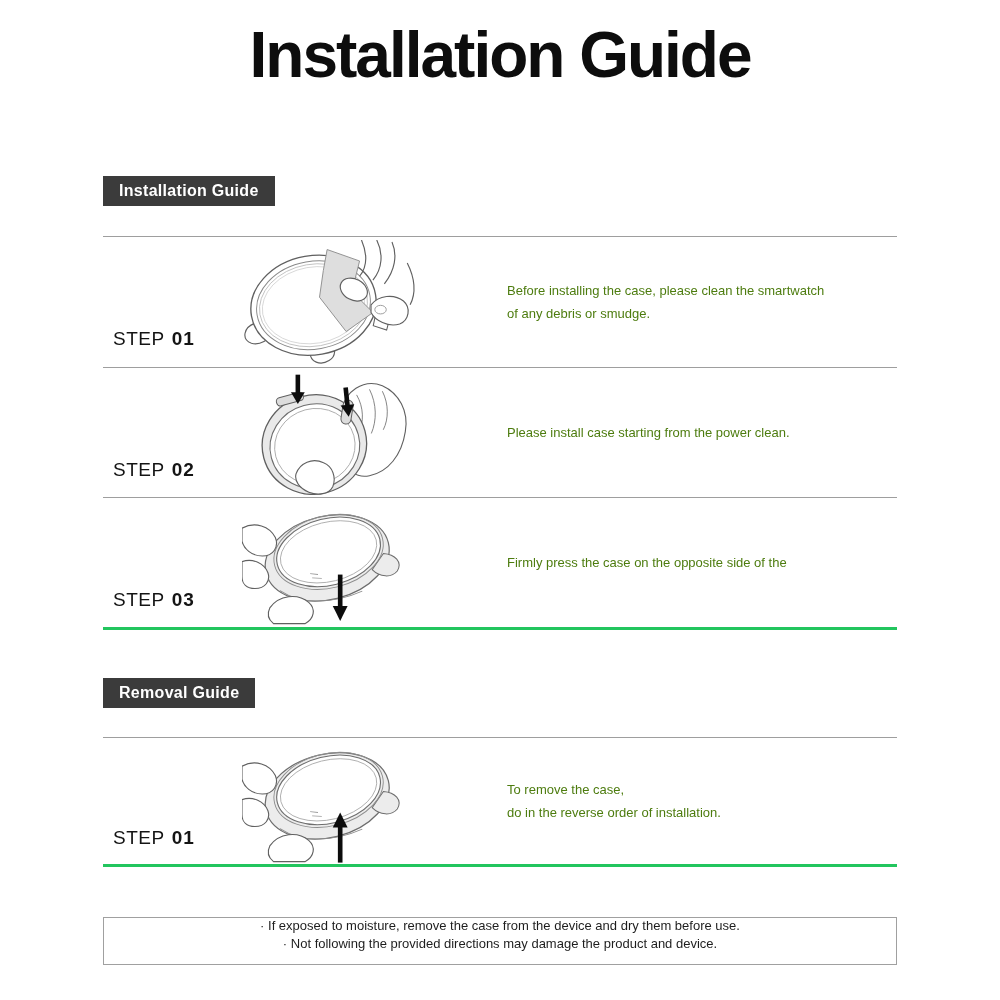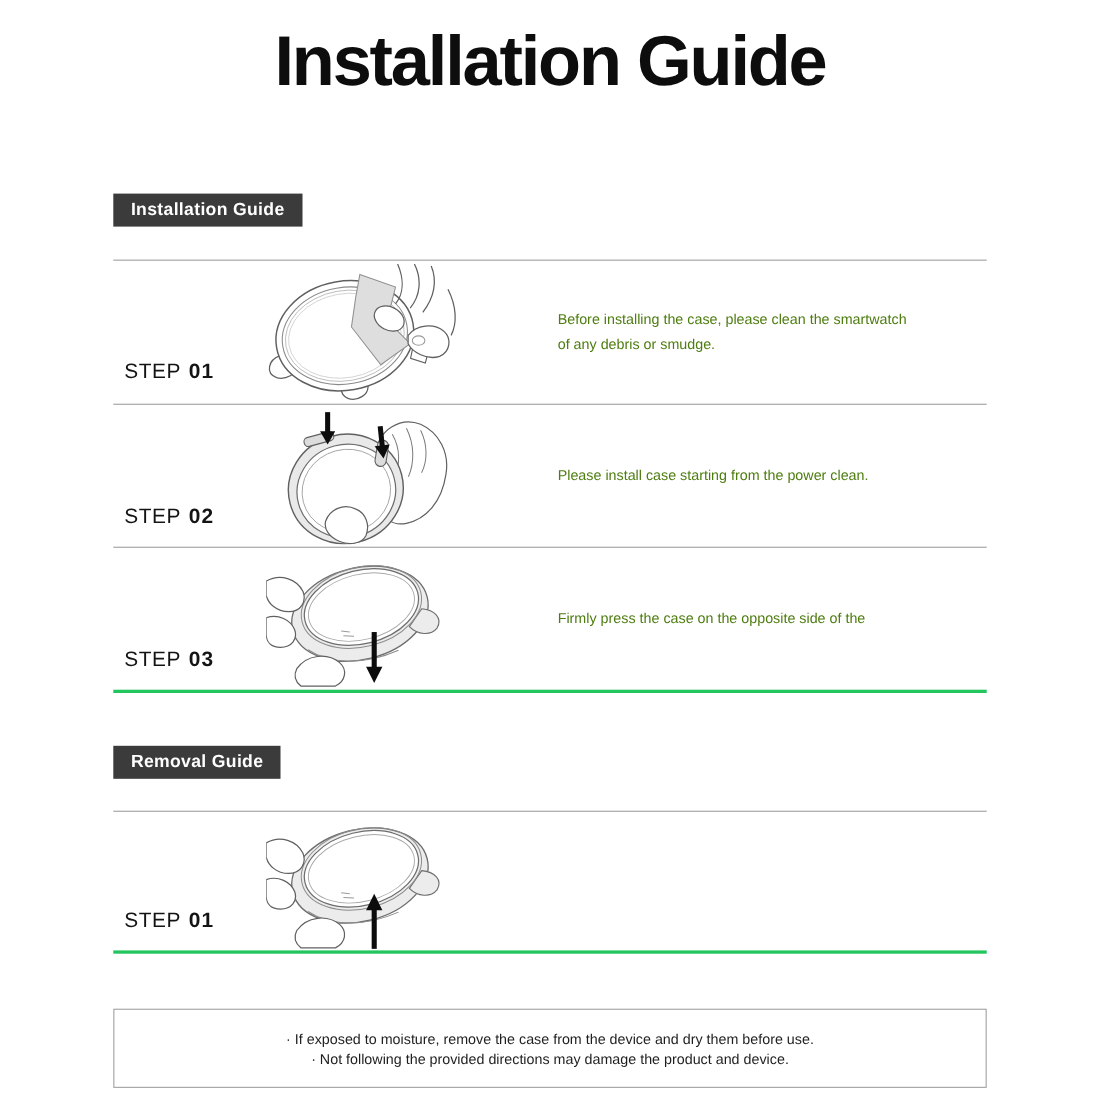--- a/index.html
+++ b/index.html
@@ -30,22 +30,22 @@
   .step-label .num{font-weight:700;margin-left:7px;letter-spacing:1px;}
   .illo{
     position:absolute;left:134px;width:186px;top:50%;transform:translateY(-50%);
     display:flex;align-items:center;justify-content:center;
   }
   .desc{
     position:absolute;left:404px;top:50%;transform:translateY(-50%);
     font-size:13px;line-height:22.5px;color:#4d7c0f;white-space:nowrap;
   }
   .note-box{
-    position:absolute;left:103px;top:917px;width:794px;height:72px;box-sizing:border-box;
-    border:1px solid #a0a0a0;display:flex;flex-direction:column;align-items:center;justify-content:center;
+    position:absolute;left:103px;top:917px;width:794px;height:48px;box-sizing:border-box;
+    border:1px solid #a0a0a0;display:flex;flex-direction:column;align-items:center;
     gap:3px;font-size:13px;color:#1e1e1e;text-align:center;
   }
   svg{display:block;}
 </style>
 </head>
 <body>
 
 <div id="canvas">
 
   <h1 class="page-title">Installation Guide</h1>
@@ -175,20 +175,24 @@
           </g>
           <path d="M0,30 C14,22 30,28 36,40 C40,50 34,60 22,60 C10,60 2,52 0,44 Z" fill="#ffffff" stroke="#606060" stroke-width="1.2"></path>
           <path d="M0,66 C12,62 24,68 28,78 C31,87 25,95 14,95 C5,95 0,90 0,82 Z" fill="#ffffff" stroke="#606060" stroke-width="1.2"></path>
           <path d="M30,116 C40,102 60,100 72,110 C80,117 78,128 68,133 L34,133 C28,128 27,122 30,116 Z" fill="#ffffff" stroke="#606060" stroke-width="1.2"></path>
           <g fill="#0c0c0c" transform="translate(106,80)">
             <polygon points="-8,16 8,16 0,0"></polygon>
             <rect x="-2.5" y="14" width="5" height="40"></rect>
           </g>
         </svg>
       </div>
+      <div class="desc">
+        <div>To remove the case,</div>
+        <div>do in the reverse order of installation.</div>
+      </div>
     </div>
   </div>
 
   <div class="note-box">
     <div>· If exposed to moisture, remove the case from the device and dry them before use.</div>
     <div>· Not following the provided directions may damage the product and device.</div>
   </div>
 
 </div>
 

